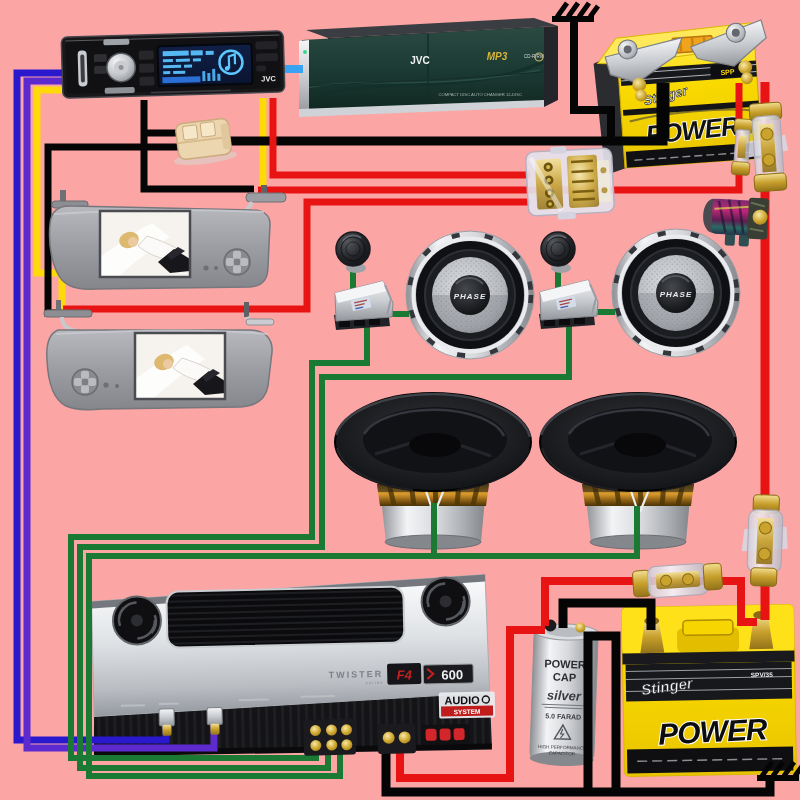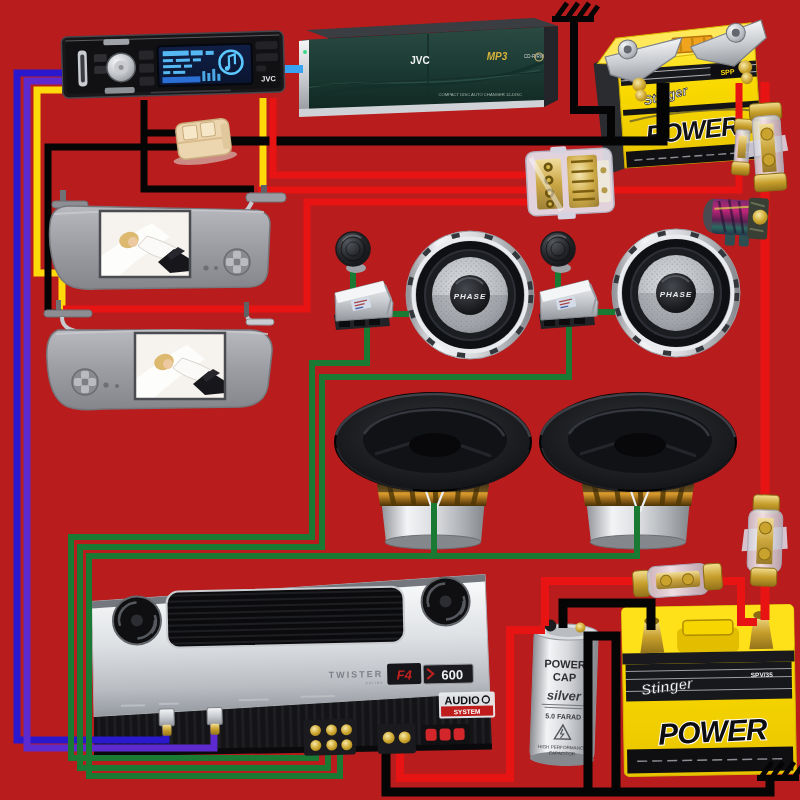--- a/index.html
+++ b/index.html
@@ -1,16 +1,16 @@
 <!DOCTYPE html>
 <html><head>
 <meta charset="utf-8">
 <style>
   html,body{margin:0;padding:0;background:#ffffff;}
-  .stage{position:relative;width:800px;height:800px;background:#b91c1c;overflow:hidden;
+  .stage{position:relative;width:800px;height:800px;background:#fca5a5;overflow:hidden;
          font-family:"Liberation Sans", sans-serif;}
   svg{display:block}
   text{font-family:"Liberation Sans", sans-serif;}
 </style>
 </head>
 <body>
 
 <div class="stage">
 <svg width="800" height="800" viewBox="0 0 800 800">
 <defs>

